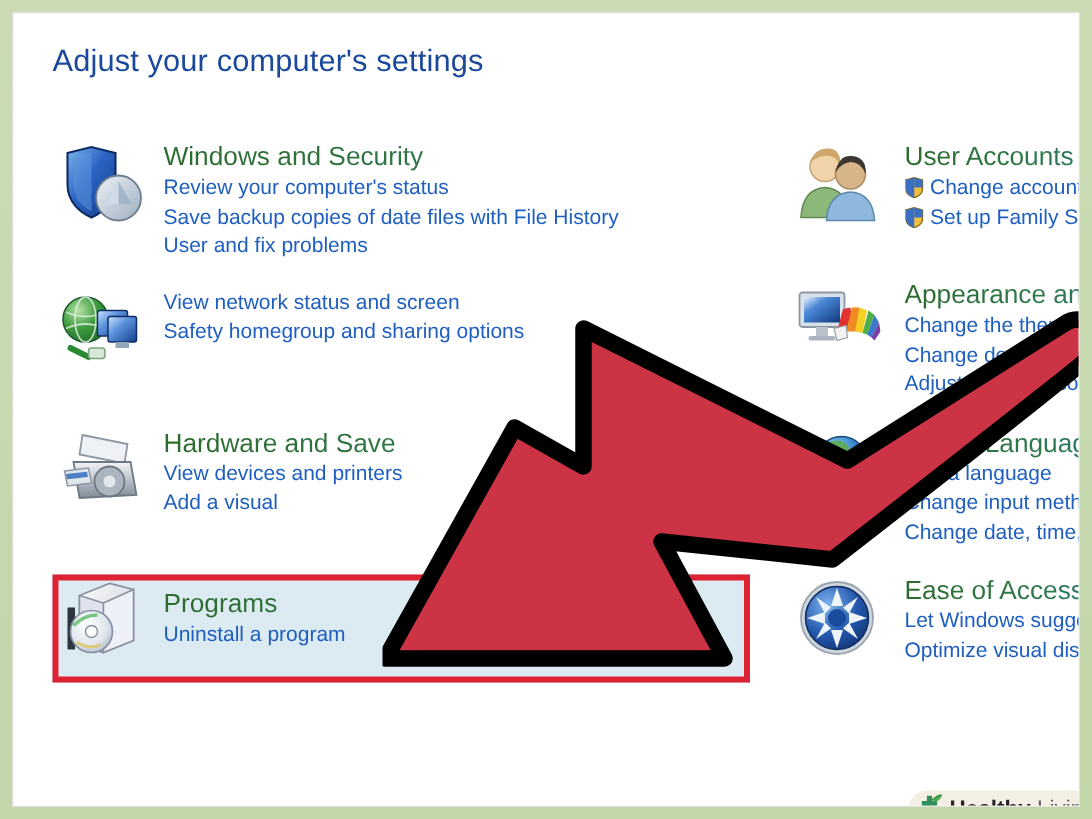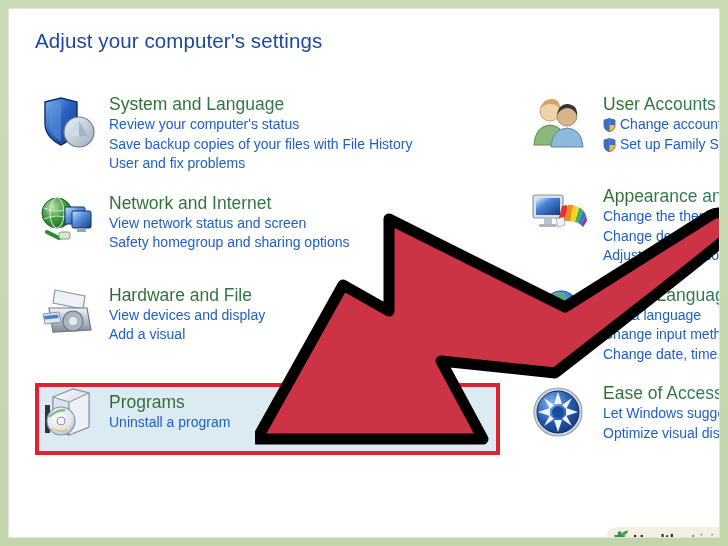--- a/index.html
+++ b/index.html
@@ -164,23 +164,23 @@
                   <stop offset="1" stop-color="#9dadbd"></stop>
                 </linearGradient>
               </defs>
               <path d="M6 7 L22 3 L38 7 L38 28 C38 40 29 47 22 50 C15 47 6 40 6 28 Z" fill="url(#shieldG)" stroke="#0d2b63" stroke-width="1.4"></path>
               <path d="M10 10 L22 7 L22 46 C16 43 10 37 10 28 Z" fill="#5e96dd" opacity="0.55"></path>
               <circle cx="40" cy="37" r="15" fill="url(#discG)" stroke="#6d7d8d" stroke-width="1.2"></circle>
               <path d="M40 26 L49 41 L31 41 Z" fill="#9fb4c8" opacity="0.9"></path>
               <path d="M40 26 L40 41 L31 41 Z" fill="#cfdbe6"></path>
             </svg>
           </span>
-          <div class="cat-title">System and Language</div>
+          <div class="cat-title">Windows and Security</div>
           <div class="cat-link">Review your computer's status</div>
-          <div class="cat-link">Save backup copies of your files with File History</div>
+          <div class="cat-link">Save backup copies of date files with File History</div>
           <div class="cat-link">User and fix problems</div>
         </div>
 
         <div class="category">
           <span class="cat-icon">
             <svg viewBox="0 0 58 56" width="58" height="56">
               <defs>
                 <radialGradient id="globeG" cx="0.35" cy="0.3" r="0.8">
                   <stop offset="0" stop-color="#b8e3a8"></stop>
                   <stop offset="0.5" stop-color="#3f9c3f"></stop>
@@ -195,21 +195,20 @@
               <circle cx="18" cy="19" r="15" fill="url(#globeG)" stroke="#18592a" stroke-width="1"></circle>
               <path d="M5 14 Q18 20 31 14 M5 25 Q18 19 31 25" stroke="#dff0e0" stroke-width="1.2" fill="none" opacity="0.8"></path>
               <ellipse cx="18" cy="19" rx="7" ry="15" fill="none" stroke="#dff0e0" stroke-width="1.2" opacity="0.8"></ellipse>
               <rect x="26" y="13" width="20" height="17" rx="1.5" fill="url(#monG)" stroke="#0e2f66" stroke-width="1"></rect>
               <rect x="33" y="17" width="19" height="17" rx="1.5" fill="url(#monG)" stroke="#0e2f66" stroke-width="1"></rect>
               <rect x="38" y="34" width="9" height="4" fill="#93a5b8"></rect>
               <path d="M8 38 L20 44 L26 41" stroke="#2a8a34" stroke-width="4" fill="none" stroke-linecap="round"></path>
               <rect x="20" y="38" width="11" height="7" rx="2" fill="#d8e8d8" stroke="#7aa37a" stroke-width="1"></rect>
             </svg>
           </span>
-          <div class="cat-title">Network and Internet</div>
           <div class="cat-link">View network status and screen</div>
           <div class="cat-link">Safety homegroup and sharing options</div>
         </div>
 
         <div class="category">
           <span class="cat-icon">
             <svg viewBox="0 0 58 56" width="58" height="56">
               <defs>
                 <linearGradient id="prnG" x1="0" y1="0" x2="0" y2="1">
                   <stop offset="0" stop-color="#f3f5f7"></stop>
@@ -218,22 +217,22 @@
                 </linearGradient>
               </defs>
               <path d="M16 4 L46 10 L44 23 L14 17 Z" fill="#eef2f6" stroke="#8d98a3" stroke-width="1.2"></path>
               <path d="M10 22 L48 22 L52 44 L14 46 Z" fill="url(#prnG)" stroke="#6d7883" stroke-width="1.2"></path>
               <path d="M4 28 L20 26 L22 36 L6 38 Z" fill="#dfe6ec" stroke="#8d98a3" stroke-width="1"></path>
               <path d="M5 30 L19 28.5 L19.6 32 L5.6 33.5 Z" fill="#4d7fc4"></path>
               <circle cx="34" cy="35" r="10" fill="#aab5c0" stroke="#6d7883" stroke-width="1.2"></circle>
               <circle cx="34" cy="35" r="4" fill="#e3e8ed"></circle>
             </svg>
           </span>
-          <div class="cat-title">Hardware and File</div>
-          <div class="cat-link">View devices and display</div>
+          <div class="cat-title">Hardware and Save</div>
+          <div class="cat-link">View devices and printers</div>
           <div class="cat-link">Add a visual</div>
         </div>
       </div>
 
       <div class="col col-right">
 
         <div class="category">
           <span class="cat-icon">
             <svg viewBox="0 0 58 56" width="58" height="56">
               <circle cx="21" cy="16" r="10" fill="#f0d3a8" stroke="#c4a478" stroke-width="1"></circle>

